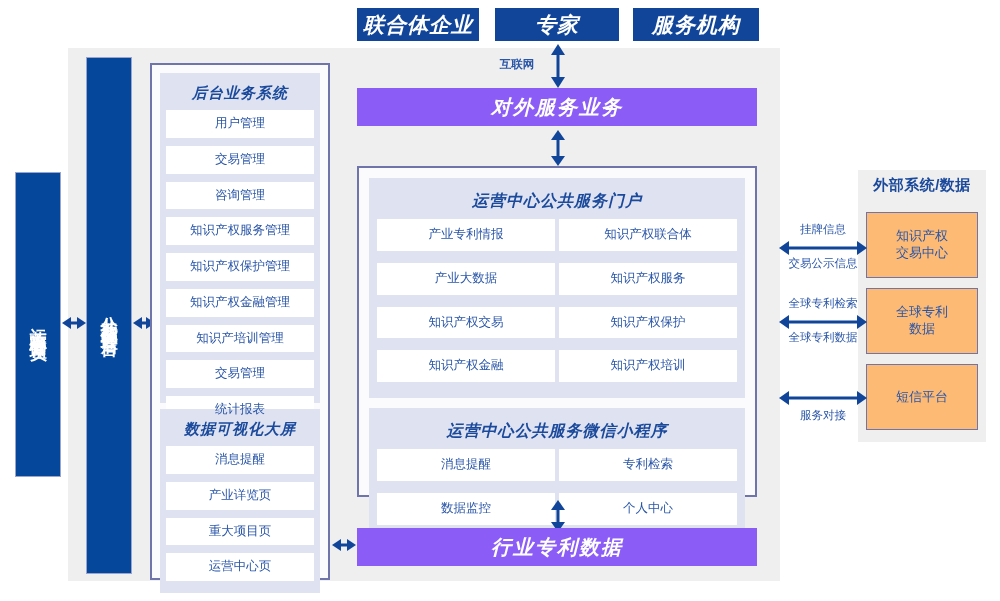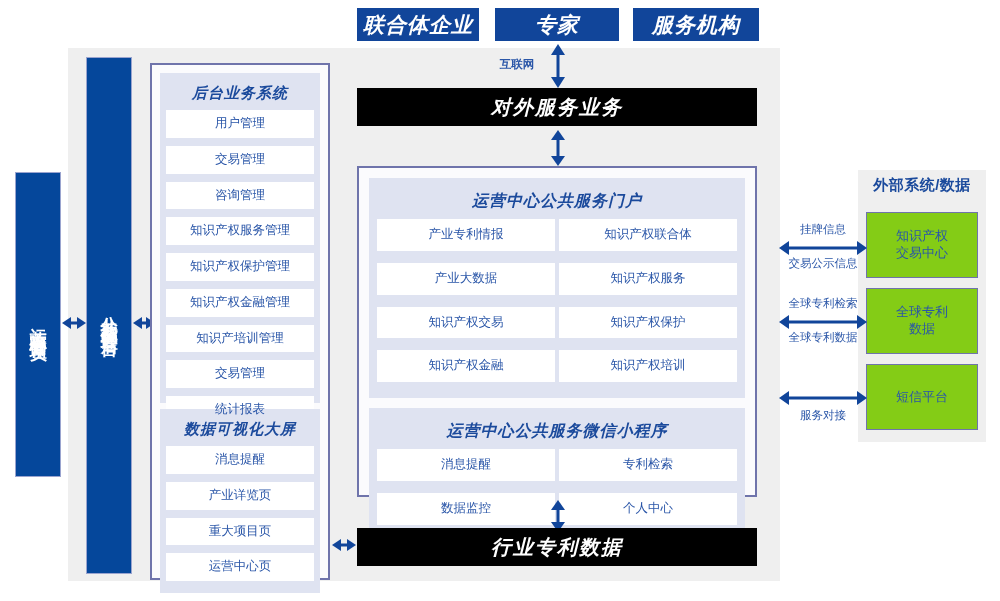--- a/index.html
+++ b/index.html
@@ -84,21 +84,21 @@
 
   .grid2 {
     display: grid;
     grid-template-columns: 1fr 1fr;
     gap: 4px;
   }
   .grid2 .cell { margin-bottom: 8px; padding: 9px 2px; }
 
   
   .hbar {
-    background: #000000;
+    background: #8b5cf6;
     color: #ffffff;
     font-weight: bold;
     font-style: italic;
     font-size: 20px;
     display: flex;
     align-items: center;
     justify-content: center;
     letter-spacing: 2px;
   }
 
@@ -106,21 +106,21 @@
   .ext-wrap { background: #efefef; }
   .ext-title {
     text-align: center;
     font-weight: bold;
     font-size: 15px;
     color: #1b4a9c;
     padding-top: 6px;
     letter-spacing: 0.5px;
   }
   .ext-box {
-    background: #84cc16;
+    background: #fdba74;
     border: 1px solid #6f74ab;
     color: #2a56a8;
     font-size: 13px;
     display: flex;
     align-items: center;
     justify-content: center;
     text-align: center;
     line-height: 1.3;
   }
 

